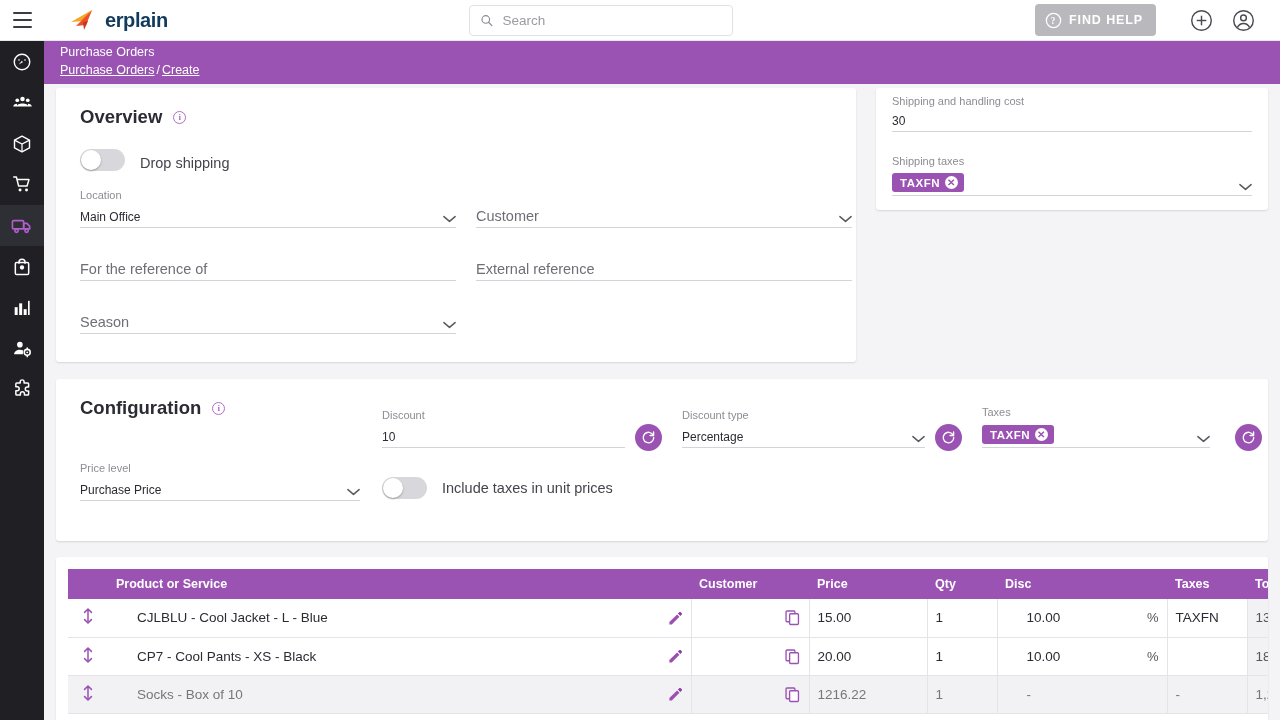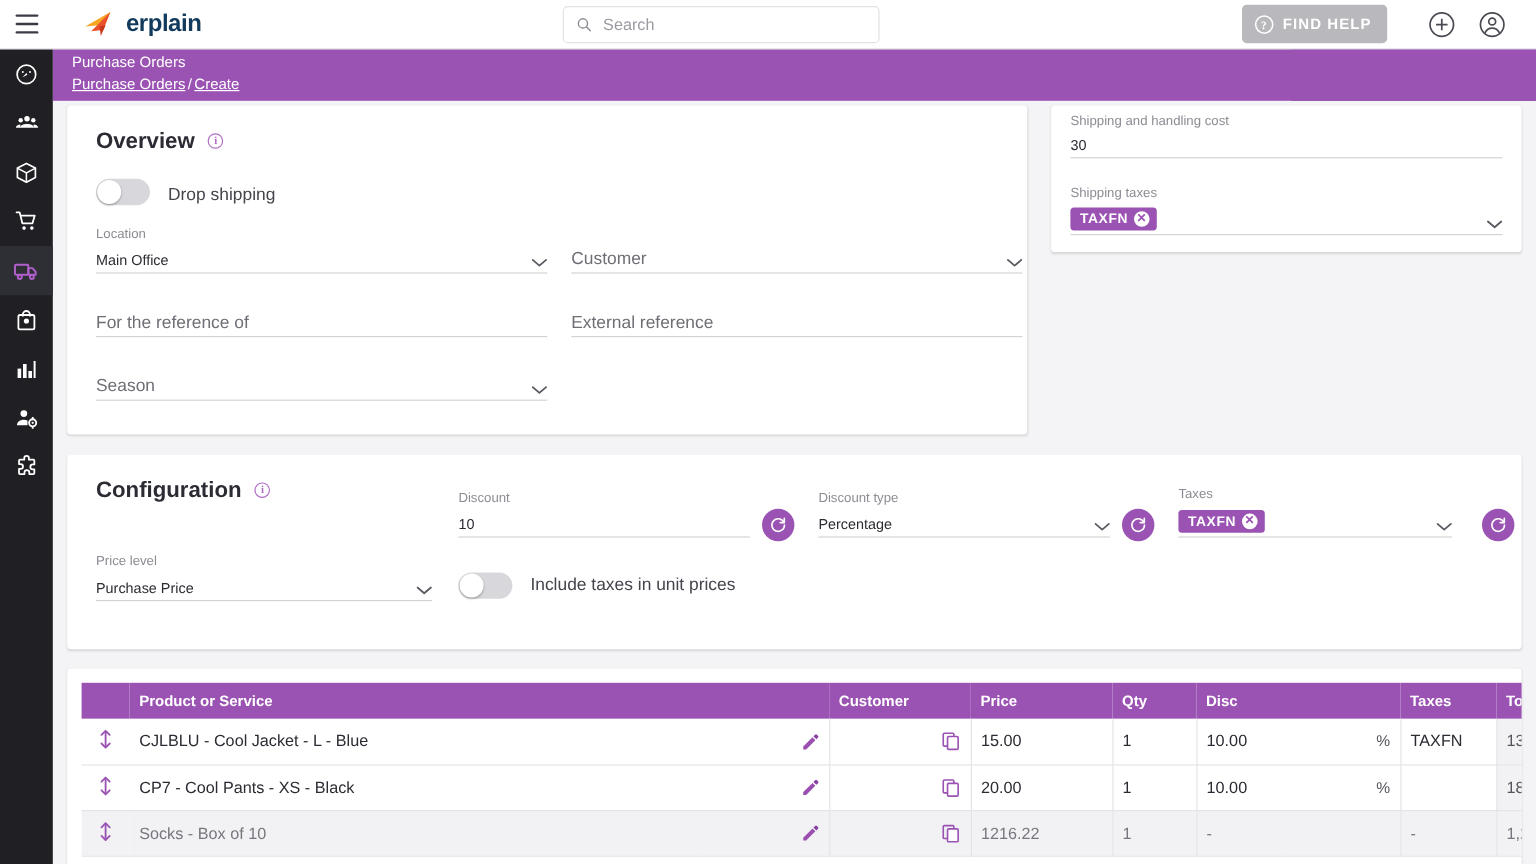--- a/index.html
+++ b/index.html
@@ -183,21 +183,21 @@
   }
   tbody td {
     height: 38px; font-size: 13.5px; color: #2b2b33;
     border-bottom: 1px solid #e4e4e8; border-right: 1px solid #e4e4e8;
     padding: 0 8px; background: #ffffff; vertical-align: middle;
   }
   tbody tr.dim td { background: #f2f2f4; color: #76767e; }
   tbody td.total-cell { background: #f2f2f4; color: #55555d; }
   tbody tr.dim td.total-cell { background: #f2f2f4; }
   tbody td.no-border-r { border-right: none; }
-  .cell-flex { display: flex; align-items: center; justify-content: space-between; }
+  .cell-flex { display: flex; align-items: center; justify-content: space-between; margin-left: 21px; }
   .pct { color: #55555d; font-size: 13px; }
   .icon-btn { cursor: pointer; display: inline-flex; }
 </style>
 </head>
 <body>
 
 <div class="topbar">
   <div class="hamburger">
     <div class="hamburger-inner">
       <span></span>

